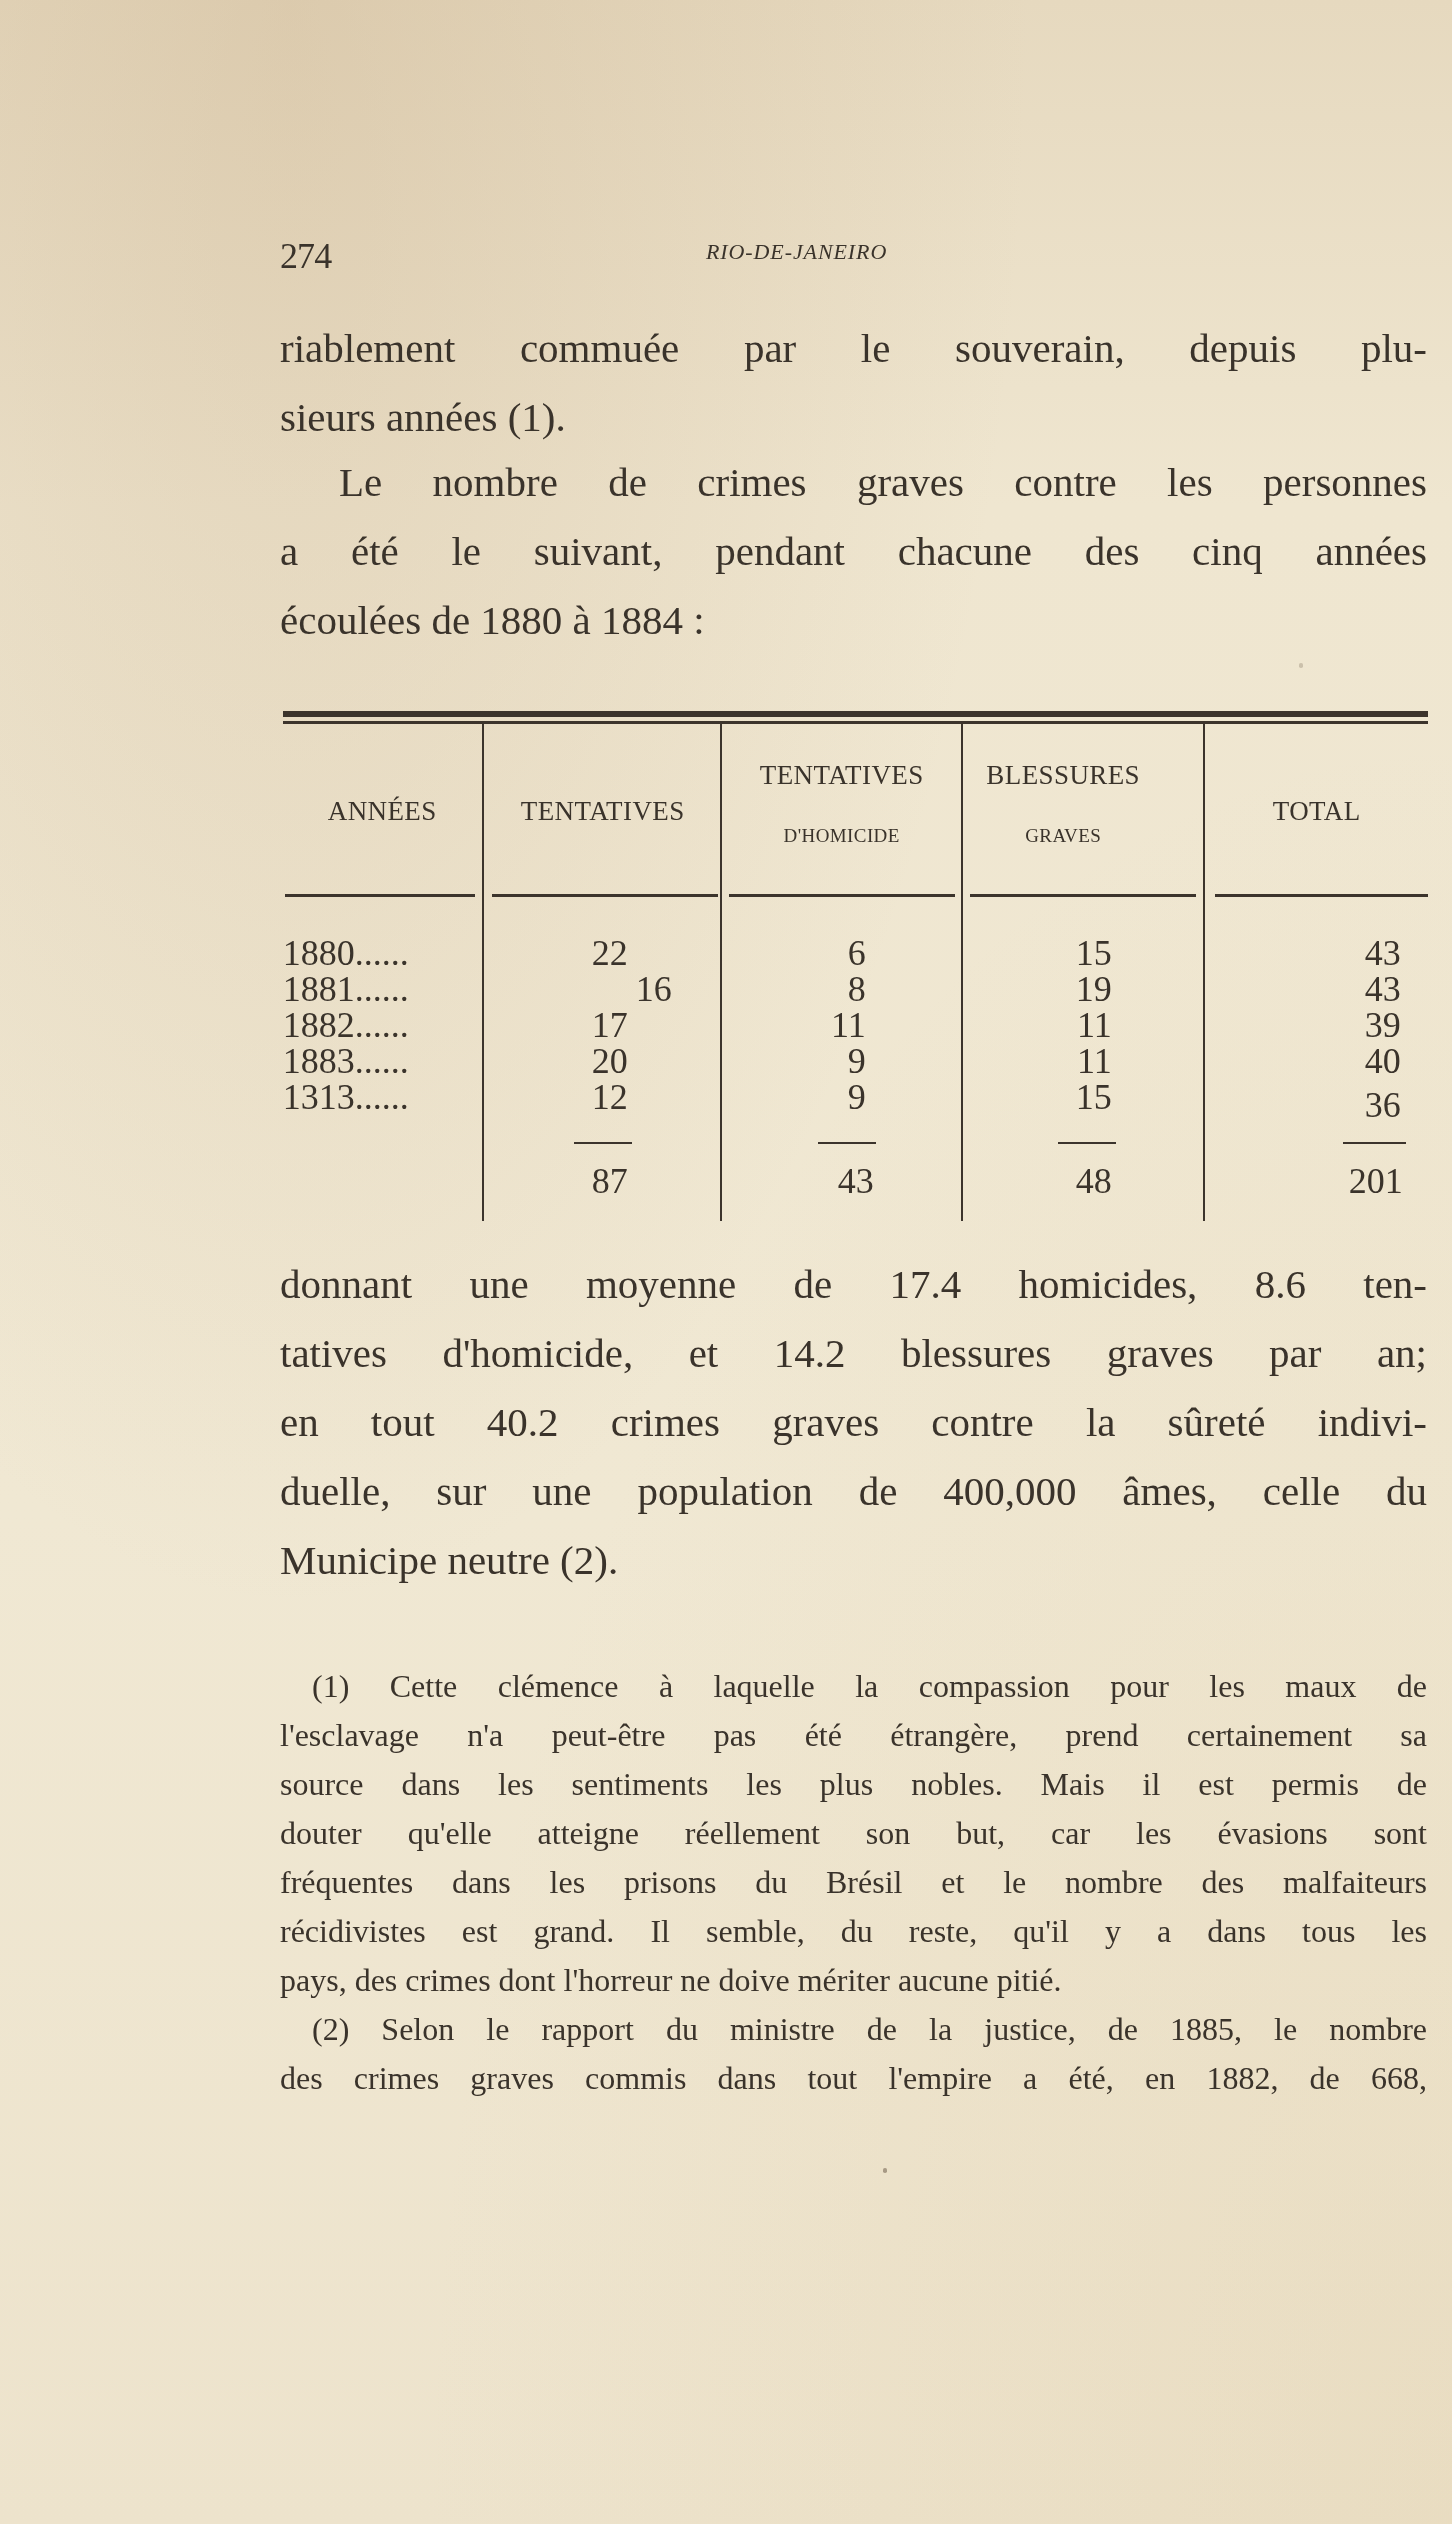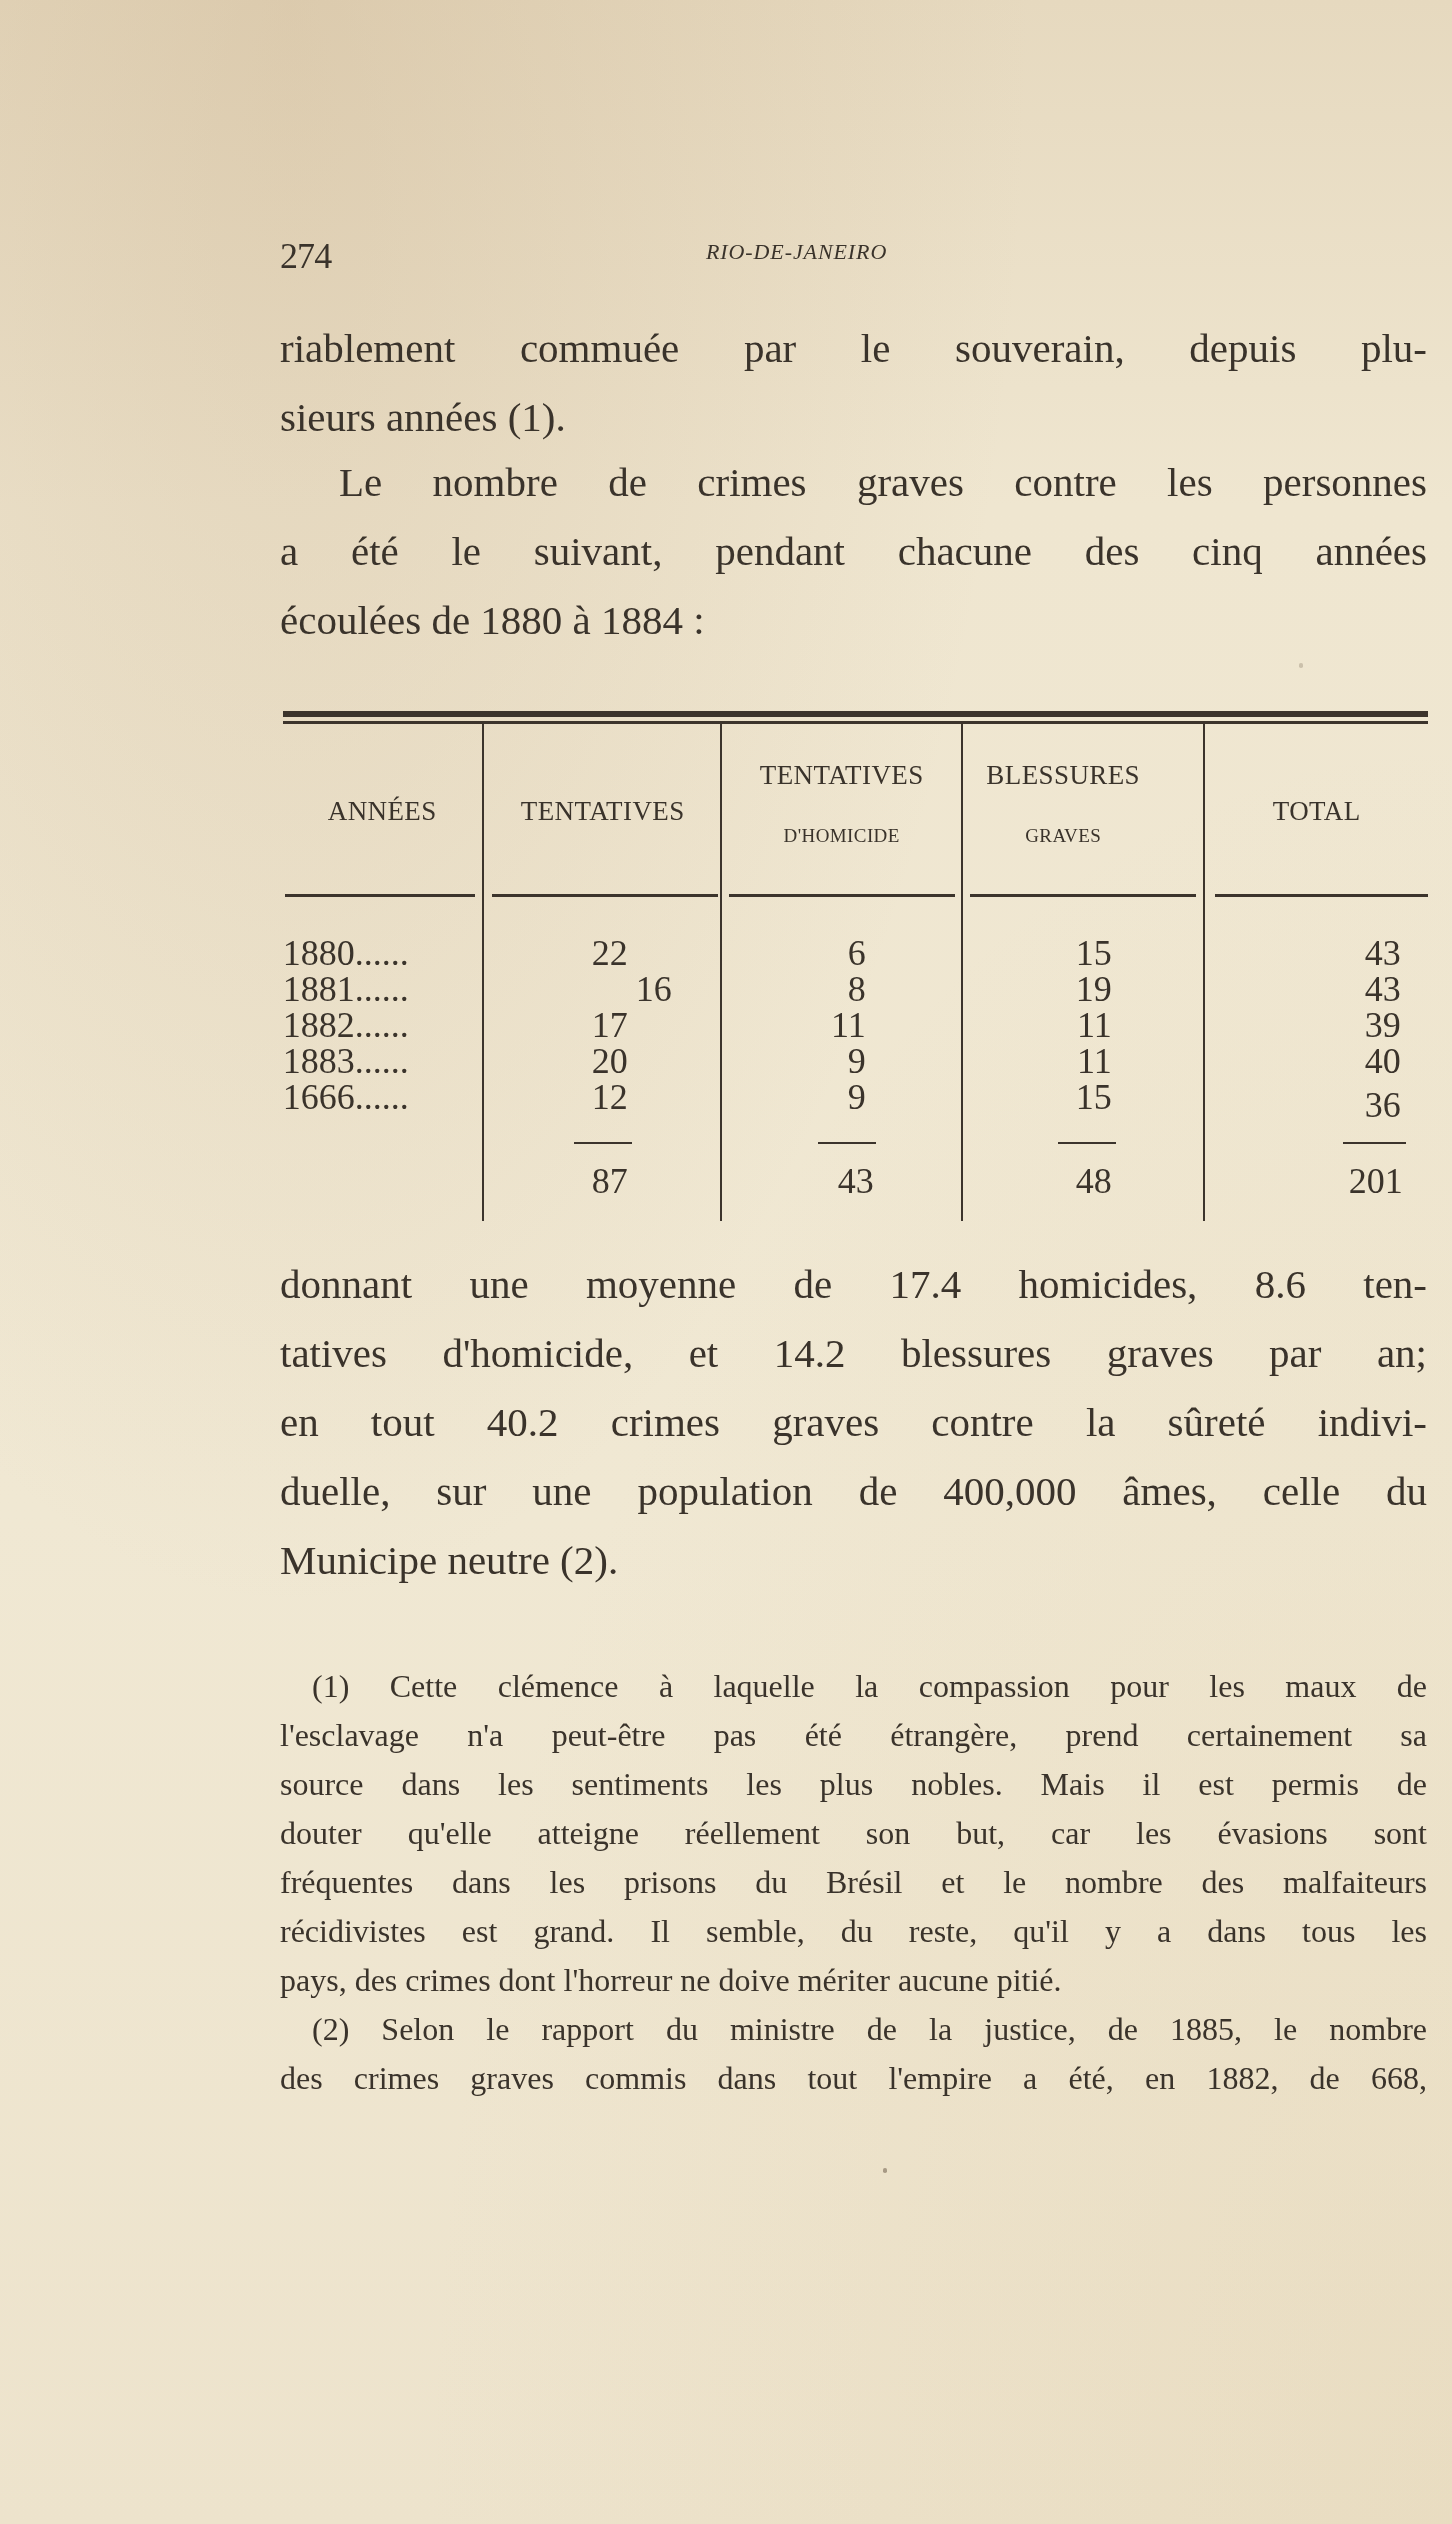--- a/index.html
+++ b/index.html
@@ -249,21 +249,21 @@
       <div class="cell num" style="left:440px; width:143px; top:283px;">11</div>
       <div class="cell num" style="left:681px; width:148px; top:283px;">11</div>
       <div class="cell num" style="left:923px; width:195px; top:283px;">39</div>
 
       <div class="cell year" style="left:0; top:319px;">1883......</div>
       <div class="cell num" style="left:202px; width:143px; top:319px;">20</div>
       <div class="cell num" style="left:440px; width:143px; top:319px;">9</div>
       <div class="cell num" style="left:681px; width:148px; top:319px;">11</div>
       <div class="cell num" style="left:923px; width:195px; top:319px;">40</div>
 
-      <div class="cell year" style="left:0; top:355px;">1666......</div>
+      <div class="cell year" style="left:0; top:355px;">1313......</div>
       <div class="cell num" style="left:202px; width:143px; top:355px;">12</div>
       <div class="cell num" style="left:440px; width:143px; top:355px;">9</div>
       <div class="cell num" style="left:681px; width:148px; top:355px;">15</div>
       <div class="cell num" style="left:923px; width:195px; top:363px;">36</div>
 
       <div class="sum-rule" style="left:291px; width:58px; top:418px;"></div>
       <div class="sum-rule" style="left:535px; width:58px; top:418px;"></div>
       <div class="sum-rule" style="left:775px; width:58px; top:418px;"></div>
       <div class="sum-rule" style="left:1060px; width:63px; top:418px;"></div>
 

